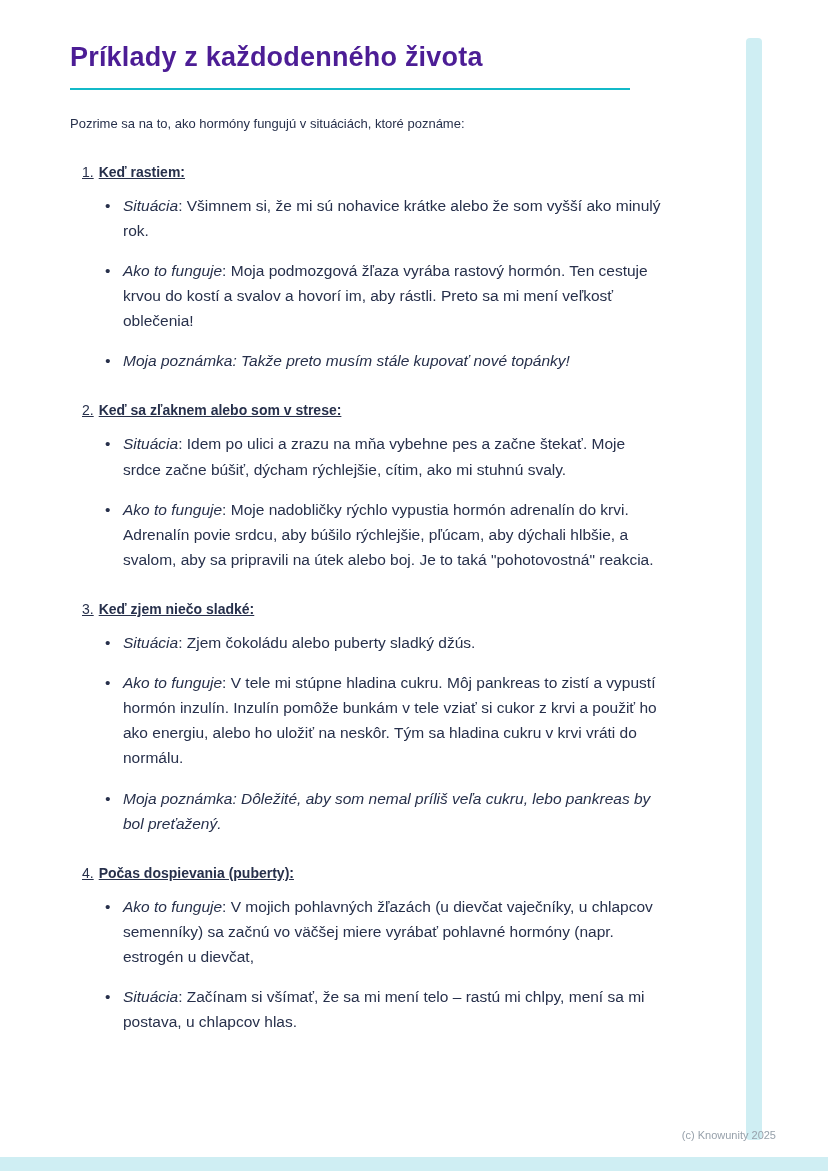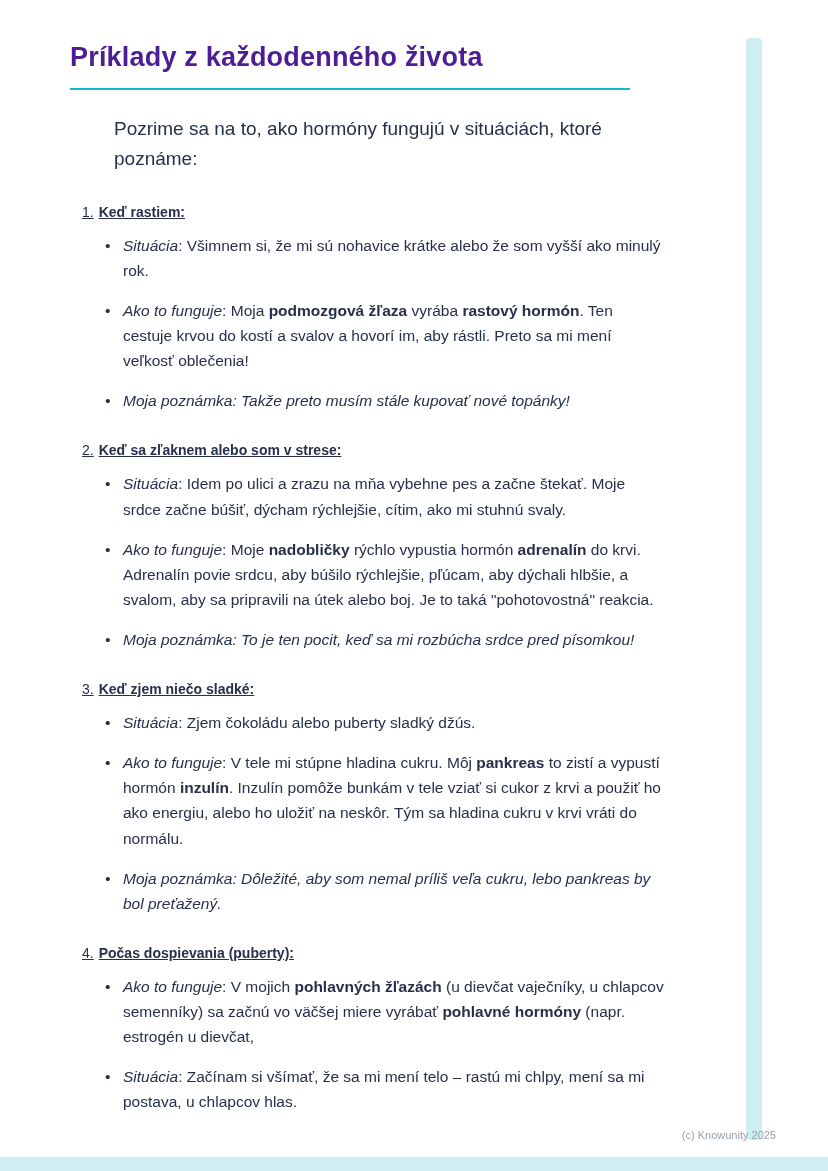--- a/index.html
+++ b/index.html
@@ -24,23 +24,22 @@
     letter-spacing: 0.2px;
   }
   .title-rule {
     width: 560px;
     height: 2px;
     background: #13b9c8;
     margin-top: 15px;
   }
   .intro {
     margin-top: 24px;
-    font-size: 19px;
+    font-size: 13px;
     line-height: 1.6;
-    margin-left: 44px;
   }
   .section { margin-top: 27px; }
   .sec-head {
     margin-left: 12px;
     font-size: 14px;
     line-height: 1.5;
     text-decoration: underline;
   }
   .sec-head .num { font-weight: 400; margin-right: 5px; }
   .sec-head .sec-title { font-weight: 700; }
@@ -53,21 +52,21 @@
     margin-bottom: 15px;
   }
   .bullet::before {
     content: "\2022";
     position: absolute;
     left: 0;
     top: 0;
     color: #27304b;
   }
   .it { font-style: italic; }
-  .bd { font-weight: 700; }
+  .bd { font-weight: 400; }
   .note { font-style: italic; }
   .side-bar {
     position: absolute;
     top: 38px;
     right: 66px;
     width: 16px;
     height: 1102px;
     background: #cfeef3;
     border-radius: 4px;
   }
@@ -118,23 +117,20 @@
     <div class="sec-head">
       <span class="num">2.</span><span class="sec-title">Keď sa zľaknem alebo som v strese:</span>
     </div>
     <div class="bullets">
       <div class="bullet">
         <span class="it">Situácia</span><span>: Idem po ulici a zrazu na mňa vybehne pes a začne štekať. Moje srdce začne búšiť, dýcham rýchlejšie, cítim, ako mi stuhnú svaly.</span>
       </div>
       <div class="bullet">
         <span class="it">Ako to funguje</span><span>: Moje </span><span class="bd">nadobličky</span><span> rýchlo vypustia hormón </span><span class="bd">adrenalín</span><span> do krvi. Adrenalín povie srdcu, aby búšilo rýchlejšie, pľúcam, aby dýchali hlbšie, a svalom, aby sa pripravili na útek alebo boj. Je to taká "pohotovostná" reakcia.</span>
       </div>
-      <div class="bullet note">
-        <span class="it">Moja poznámka</span><span class="it">: To je ten pocit, keď sa mi rozbúcha srdce pred písomkou!</span>
-      </div>
     </div>
   </div>
 
   <div class="section">
     <div class="sec-head">
       <span class="num">3.</span><span class="sec-title">Keď zjem niečo sladké:</span>
     </div>
     <div class="bullets">
       <div class="bullet">
         <span class="it">Situácia</span><span>: Zjem čokoládu alebo puberty sladký džús.</span>

